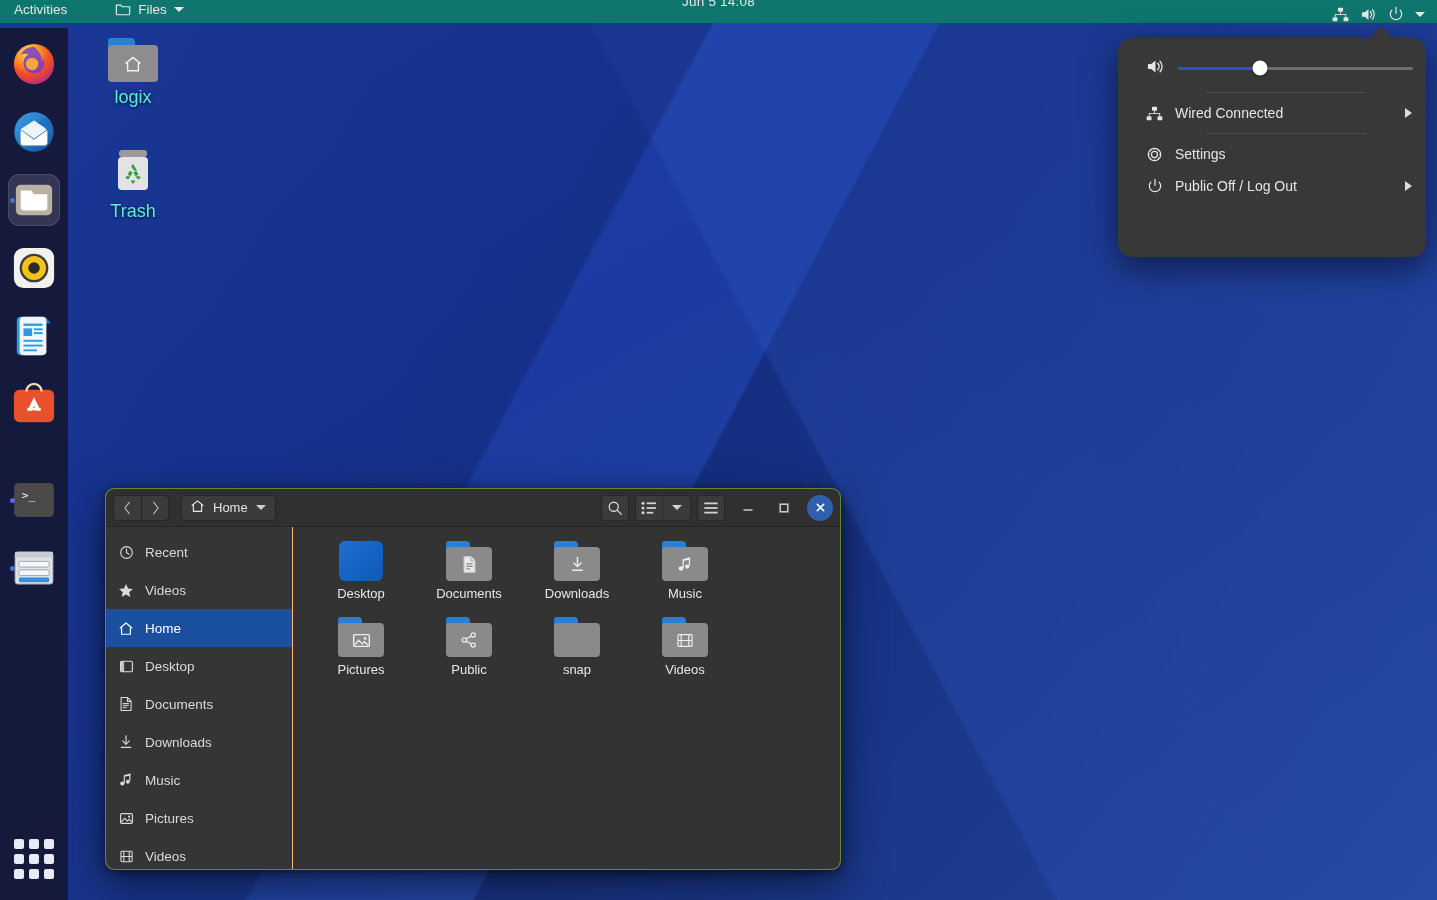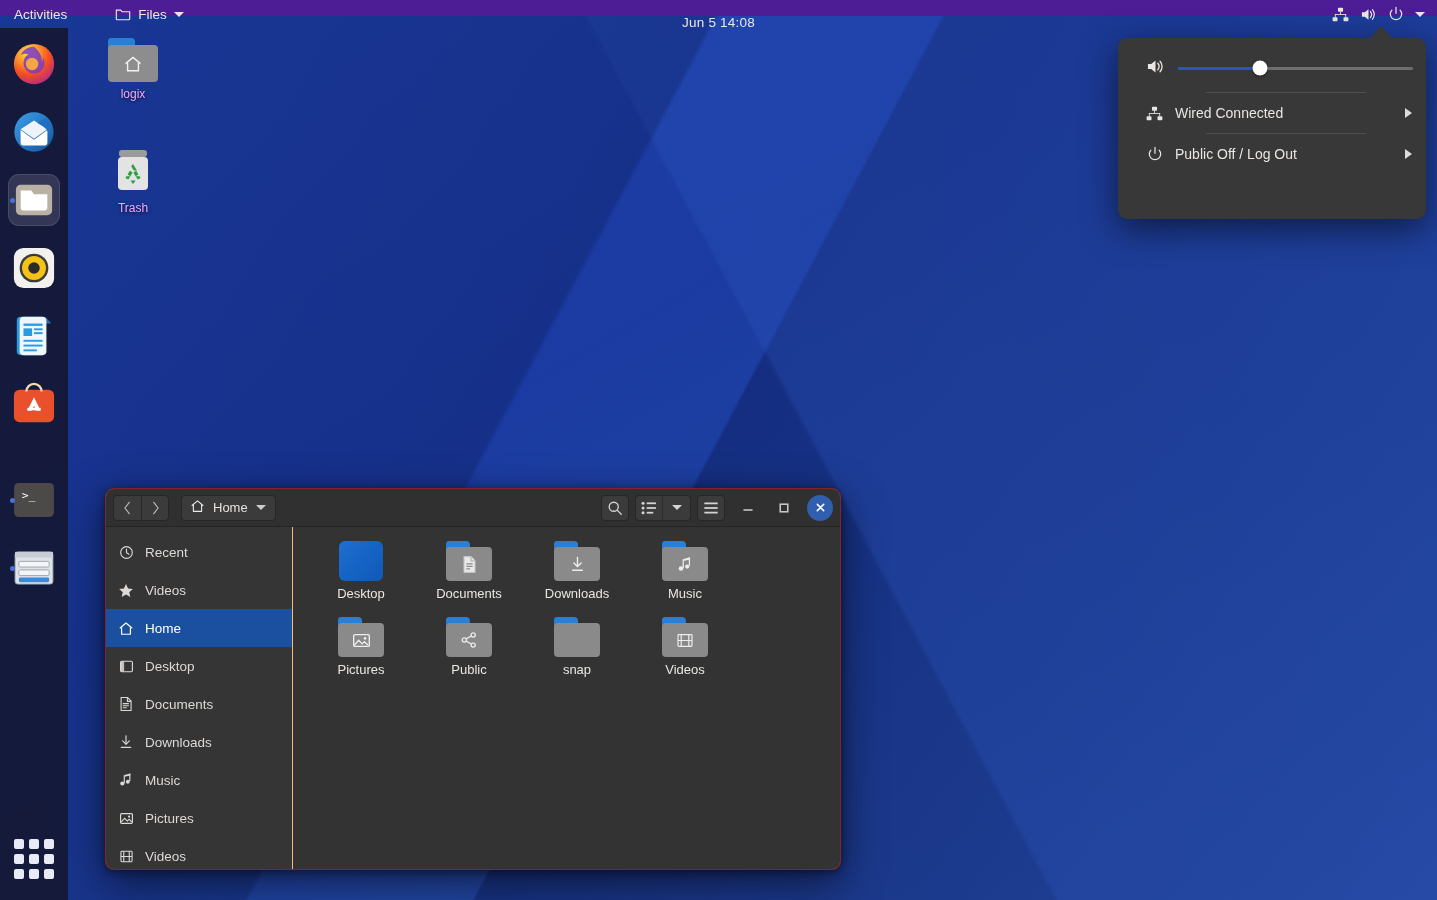--- a/index.html
+++ b/index.html
@@ -40,25 +40,25 @@
     background: linear-gradient(-62deg,
         rgba(10,26,88,0.00) 0%,
         rgba(10,26,88,0.00) 62%,
         rgba(12,28,92,0.35) 62.3%,
         rgba(14,32,98,0.25) 100%);
   }
 
   
   #topbar {
     position: absolute; top: 0; left: 0;
-    width: 1437px; height: 16px;
-    background: #4c1d95;
+    width: 1437px; height: 23px;
+    background: #0f766e;
     color: #e8e6e3;
     font-size: 13.5px;
-    display: flex; align-items: flex-start;
+    display: flex; align-items: flex-end;
     z-index: 50;
   }
   .tb-item {
     height: 28px; display: flex; align-items: center; gap: 7px;
     padding: 0 9px; color: #e9e7e4; white-space: nowrap;
   }
   #tb-activities { margin-left: 5px; }
   #tb-app { margin-left: 30px; }
   #tb-clock {
     position: absolute; left: 0; right: 0; margin: 8px auto;
@@ -108,21 +108,21 @@
     display: block; width: 10px; height: 10px;
     background: #e8ebf5; border-radius: 2px;
   }
 
   
   .desk-icon {
     position: absolute; width: 96px;
     display: flex; flex-direction: column; align-items: center; gap: 5px;
   }
   .desk-label {
-    color: #f0abfc; font-size: 12px;
+    color: #5eead4; font-size: 18px;
     text-shadow: 0 1px 3px rgba(0,0,0,0.75);
   }
 
   
   .folder {
     position: relative; width: 46px; height: 40px;
   }
   .folder .tab {
     position: absolute; top: 0; left: 0; width: 24px; height: 9px;
     background: #2a7fd4; border-radius: 3px 4px 0 0;
@@ -133,21 +133,21 @@
   }
   .folder .glyph {
     position: absolute; top: 6px; left: 0; width: 46px; height: 34px;
     display: flex; align-items: center; justify-content: center;
   }
 
   
   #files-window {
     position: absolute; left: 105px; top: 488px;
     width: 736px; height: 382px;
-    background: #ef4444;
+    background: #bef264;
     border-radius: 9px;
     box-shadow: 0 12px 40px rgba(0,0,0,0.55), 0 2px 8px rgba(0,0,0,0.45);
     overflow: hidden;
     z-index: 30;
     display: flex; flex-direction: column;
     border: 1px solid rgba(0,0,0,0.45);
   }
   #win-header {
     height: 38px; flex: 0 0 38px;
     background: #303030;
@@ -214,23 +214,23 @@
 
   
   .solidblue {
     width: 44px; height: 40px; border-radius: 6px;
     background: linear-gradient(135deg, #1f6fd0 0%, #1463c4 55%, #1159b4 100%);
   }
 
   
   #sysmenu {
     position: absolute; left: 1118px; top: 38px;
-    width: 308px; height: 181px;
+    width: 308px; height: 219px;
     background: #383838;
-    border-radius: 9px;
+    border-radius: 14px;
     box-shadow: 0 10px 34px rgba(0,0,0,0.55);
     z-index: 60;
     padding: 10px 0 8px 0;
     color: #e8e5e2;
   }
   #sysmenu-arrow {
     position: absolute; left: 1369px; top: 26px;
     width: 0; height: 0;
     border-left: 12px solid transparent;
     border-right: 12px solid transparent;
@@ -783,20 +783,30 @@
         <rect x="3" y="7.6" width="0.9" height="3.4"></rect>
         <rect x="14.1" y="7.6" width="0.9" height="3.4"></rect>
       </svg>
     </span>
     <span class="sys-label">Wired Connected</span>
     <span class="arrow-right"></span>
   </div>
 
   <div class="sys-sep"></div>
 
+  <div class="sys-row">
+    <span class="sys-ico">
+      <svg width="17" height="17" viewBox="0 0 18 18" fill="none" stroke="#e8e5e2" stroke-width="1.35">
+        <circle cx="9" cy="9" r="3.2"></circle>
+          <circle cx="9" cy="9" r="6.6"></circle>
+        <path d="M9 2.4v1.4M9 14.2v1.4M2.4 9h1.4M14.2 9h1.4M4.3 4.3l1 1M12.7 12.7l1 1M13.7 4.3l-1 1M5.3 12.7l-1 1"></path>
+      </svg>
+    </span>
+    <span class="sys-label">Settings</span>
+  </div>
 
 
   <div class="sys-row">
     <span class="sys-ico">
       <svg width="16" height="16" viewBox="0 0 18 18" fill="none" stroke="#e8e5e2" stroke-width="1.4">
         <path d="M4.4 4.6a6.4 6.4 0 1 0 9.2 0" stroke-linecap="round"></path>
           <path d="M9 1.6v6.6" stroke-linecap="round"></path>
       </svg>
     </span>
     <span class="sys-label">Public Off / Log Out</span>

